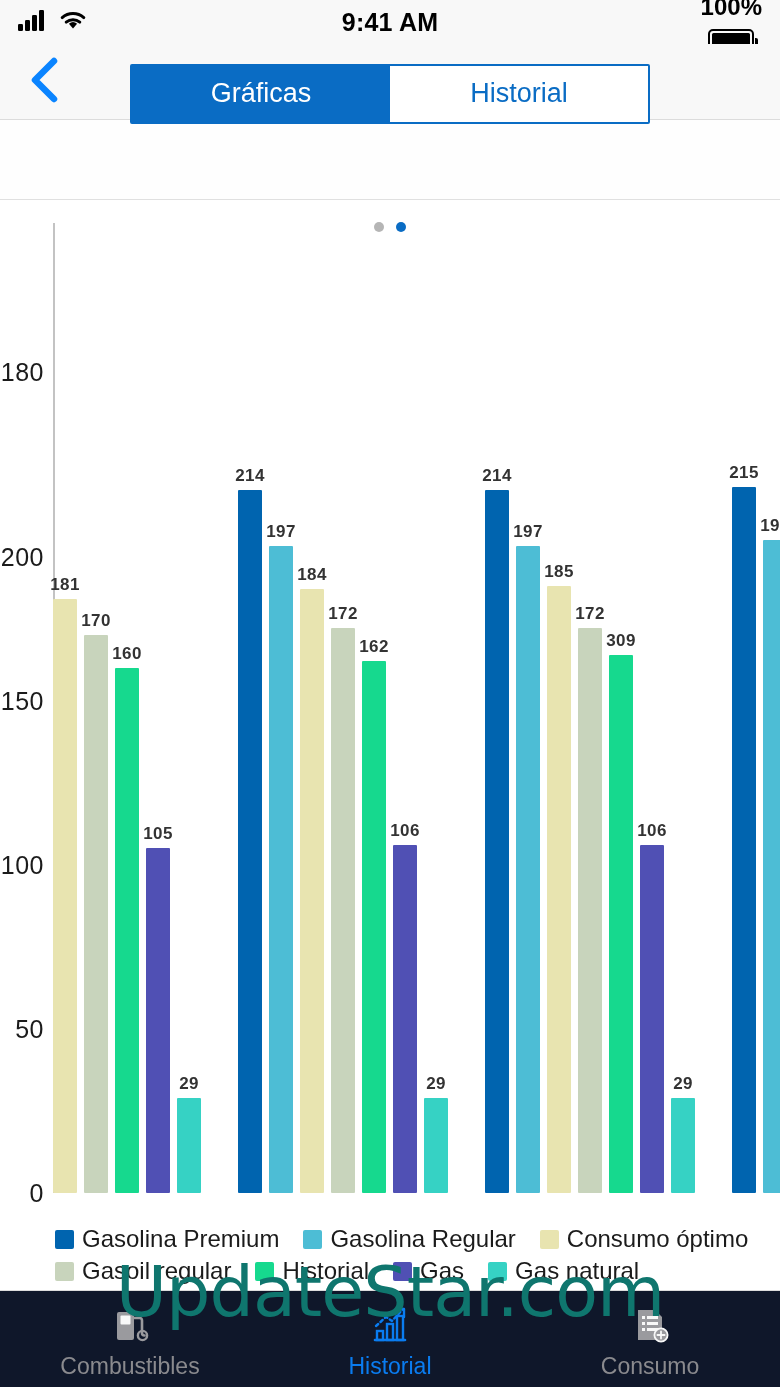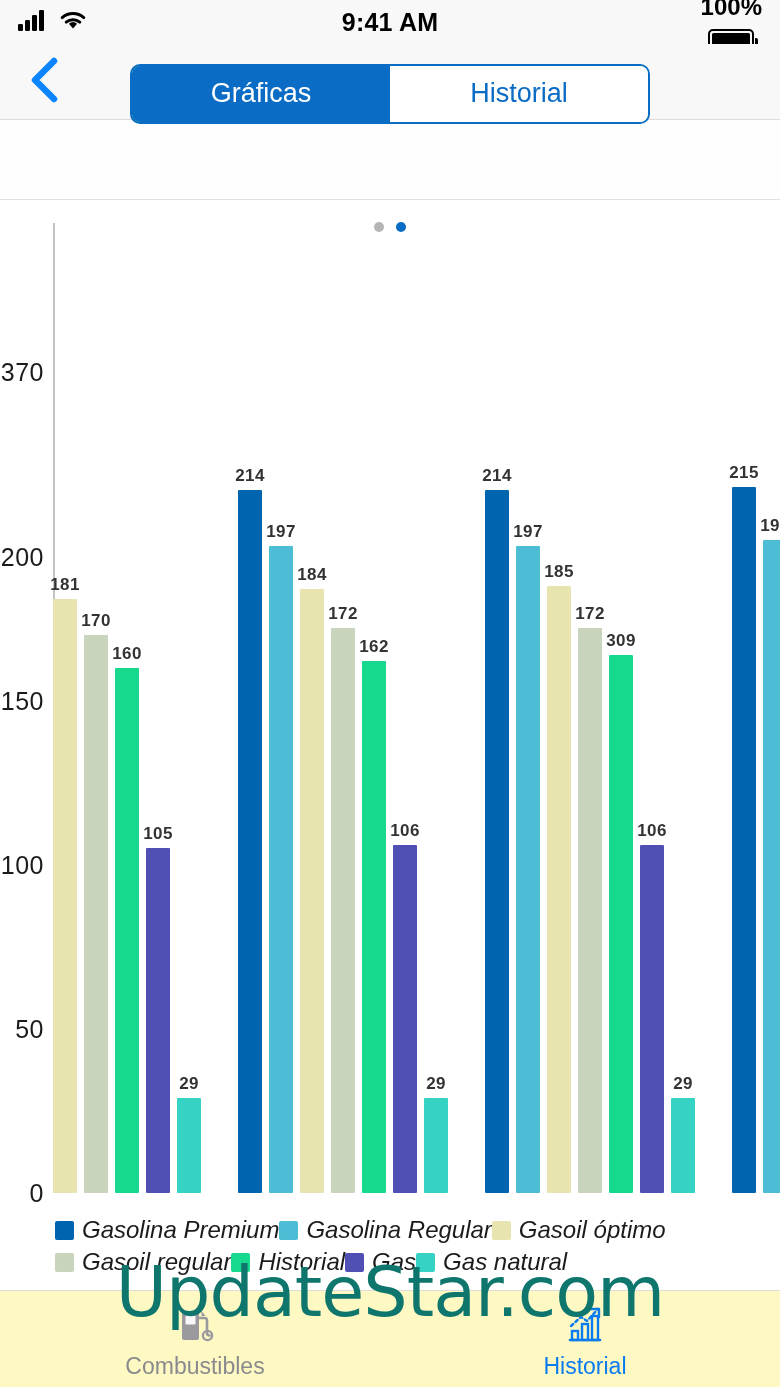--- a/index.html
+++ b/index.html
@@ -60,21 +60,21 @@
   }
   .back-btn {
     width: 44px; height: 52px;
     display: flex; align-items: center; justify-content: center;
     cursor: pointer;
   }
   .segmented {
     position: absolute; left: 50%; transform: translateX(-50%);
     display: flex;
     border: 2px solid #0a6cc4;
-    border-radius: 10px;
+    border-radius: 2px;
     overflow: hidden;
     width: 516px;
     height: 56px;
     background: #86efac;
     margin-top: 24px;
   }
   .seg {
     flex: 1;
     display: flex; align-items: center; justify-content: center;
     font-size: 27px;
@@ -141,27 +141,26 @@
     color: #333;
     white-space: nowrap;
     transform: translateX(-50%);
     letter-spacing: .3px;
   }
 
   
   .legend {
     position: absolute;
     left: 55px; right: 10px;
-    bottom: 13px;
+    bottom: 4px;
     display: flex;
     flex-wrap: wrap;
     align-content: flex-start;
-    gap: 4px 0;
+    gap: 4px 24px;
     padding-bottom: 2px;
-    font-style: italic;
   }
   .legend-item { display: flex; align-items: center; gap: 8px; }
   .legend-sw { width: 19px; height: 19px; border-radius: 2px; }
   .legend-txt { font-size: 24px; color: #1b1b1b; }
 
   
   .watermark {
     position: absolute;
     left: 0; right: 0;
     top: 1251px;
@@ -172,21 +171,21 @@
     letter-spacing: -1px;
     pointer-events: none;
     z-index: 5;
   }
 
   
   .tabbar {
     position: absolute;
     left: 0; right: 0; bottom: 0;
     height: 96px;
-    background: #fef9c3;
+    background: #0f172a;
     border-top: 1px solid #dcdcdc;
     display: flex;
     align-items: center;
   }
   .tab {
     flex: 1;
     display: flex; flex-direction: column;
     align-items: center; justify-content: center;
     gap: 7px;
     cursor: pointer;
@@ -255,21 +254,21 @@
   </div>
 
   <div class="plot">
     <div class="y-axis-line" style="height: 970px;"></div>
     <div class="ytick-wrap" id="yticks">
         <div class="ytick" style="top: 993px;">0</div>
         <div class="ytick" style="top: 828.85px;">50</div>
         <div class="ytick" style="top: 664.7px;">100</div>
         <div class="ytick" style="top: 500.55px;">150</div>
         <div class="ytick" style="top: 357px;">200</div>
-        <div class="ytick" style="top: 172.25px;">370</div>
+        <div class="ytick" style="top: 172.25px;">180</div>
       </div>
     <div class="bars" id="bars">
         <div class="bar" style="left: 53px; width: 24px; height: 594.223px; bottom: 98px; background: rgb(232, 228, 176);"></div>
         <div class="bar-label" style="left: 65px; top: 374.777px;">181</div>
         <div class="bar" style="left: 84px; width: 24px; height: 558.11px; bottom: 98px; background: rgb(200, 212, 188);"></div>
         <div class="bar-label" style="left: 96px; top: 410.89px;">170</div>
         <div class="bar" style="left: 115px; width: 24px; height: 525.28px; bottom: 98px; background: rgb(22, 217, 142);"></div>
         <div class="bar-label" style="left: 127px; top: 443.72px;">160</div>
         <div class="bar" style="left: 146px; width: 24px; height: 344.715px; bottom: 98px; background: rgb(80, 80, 180);"></div>
         <div class="bar-label" style="left: 158px; top: 624.285px;">105</div>
@@ -314,21 +313,21 @@
       <div class="legend-item">
         <span class="legend-sw" style="background: rgb(0, 100, 175);"></span>
         <span class="legend-txt">Gasolina Premium</span>
       </div>
       <div class="legend-item">
         <span class="legend-sw" style="background: rgb(77, 189, 213);"></span>
         <span class="legend-txt">Gasolina Regular</span>
       </div>
       <div class="legend-item">
         <span class="legend-sw" style="background: rgb(232, 228, 176);"></span>
-        <span class="legend-txt">Gasoil óptimo</span>
+        <span class="legend-txt">Consumo óptimo</span>
       </div>
       <div class="legend-item">
         <span class="legend-sw" style="background: rgb(200, 212, 188);"></span>
         <span class="legend-txt">Gasoil regular</span>
       </div>
       <div class="legend-item">
         <span class="legend-sw" style="background: rgb(22, 217, 142);"></span>
         <span class="legend-txt">Historial</span>
       </div>
       <div class="legend-item">
@@ -366,13 +365,29 @@
         <rect x="8" y="27" width="6" height="9" fill="none" stroke="#0a7cf0" stroke-width="2.4"></rect>
         <rect x="18" y="20" width="6" height="16" fill="none" stroke="#0a7cf0" stroke-width="2.4"></rect>
         <rect x="28" y="12" width="6" height="24" fill="none" stroke="#0a7cf0" stroke-width="2.4"></rect>
         <path d="M7 22 L17 13 L23 17 L34 5" stroke="#0a7cf0" stroke-width="2.4" fill="none" stroke-linecap="round" stroke-linejoin="round" stroke-dasharray="3 3"></path>
         <path d="M27 5 h8 v8" stroke="#0a7cf0" stroke-width="2.4" fill="none" stroke-linecap="round" stroke-linejoin="round"></path>
       </svg>
     </span>
     <span class="tab-label">Historial</span>
   </div>
 
+  <div class="tab">
+    <span class="tab-ico">
+      <svg width="42" height="42" viewBox="0 0 42 42" aria-hidden="true">
+        <path d="M9 6 h17 l7 7 v23 H9 z" fill="#9a9a9e"></path>
+        <rect x="13" y="12" width="3" height="3" fill="#f8f8f8"></rect>
+        <rect x="13" y="18" width="3" height="3" fill="#f8f8f8"></rect>
+        <rect x="13" y="24" width="3" height="3" fill="#f8f8f8"></rect>
+        <rect x="18" y="12" width="11" height="3" fill="#f8f8f8"></rect>
+        <rect x="18" y="18" width="11" height="3" fill="#f8f8f8"></rect>
+        <rect x="18" y="24" width="11" height="3" fill="#f8f8f8"></rect>
+        <circle cx="32" cy="31" r="6.6" fill="#9a9a9e" stroke="#f8f8f8" stroke-width="1.8"></circle>
+        <path d="M32 27.4 v7.2 M28.4 31 h7.2" stroke="#f8f8f8" stroke-width="1.8" stroke-linecap="round"></path>
+      </svg>
+    </span>
+    <span class="tab-label">Consumo</span>
+  </div>
 </div>
 
 </body></html>

